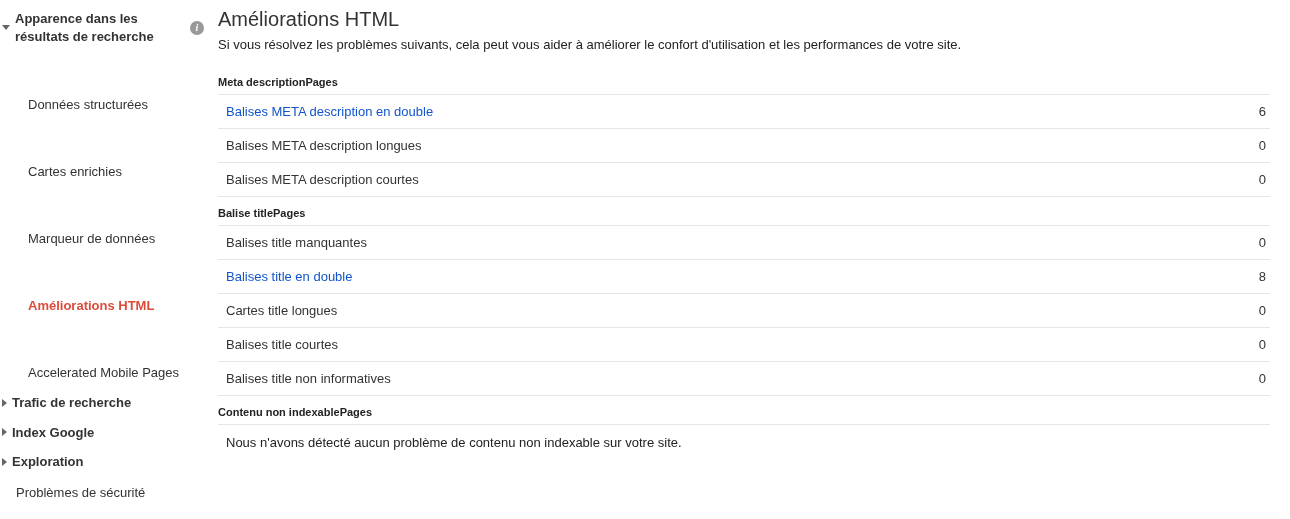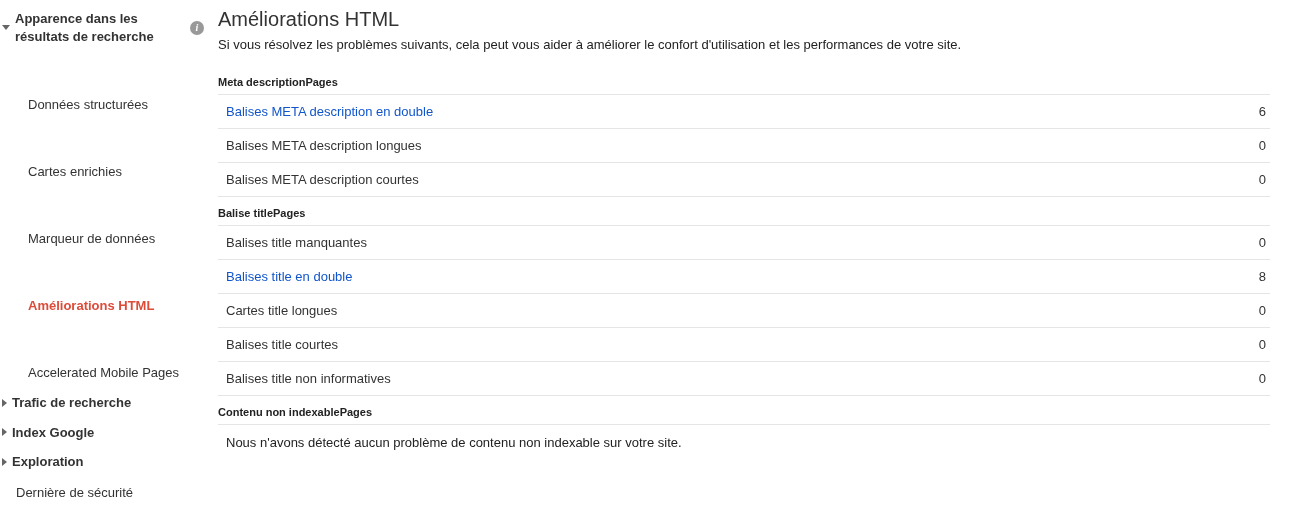--- a/index.html
+++ b/index.html
@@ -143,21 +143,21 @@
     </div>
     <div class="nav-header">
       <span class="caret caret-right"></span>
       <span class="nav-header-text">Index Google</span>
     </div>
     <div class="nav-header">
       <span class="caret caret-right"></span>
       <span class="nav-header-text">Exploration</span>
     </div>
 
-    <div class="nav-single">Dernière de sécurité</div>
+    <div class="nav-single">Problèmes de sécurité</div>
     <div class="nav-single">Web Tools</div>
   </div>
 
   <div class="main">
     <h1 class="page-title">Améliorations HTML</h1>
     <div class="intro-text">Si vous résolvez les problèmes suivants, cela peut vous aider à améliorer le confort d'utilisation et les performances de votre site.</div>
 
     <div class="section-header">
       <span>Meta description</span>
       <span>Pages</span>

